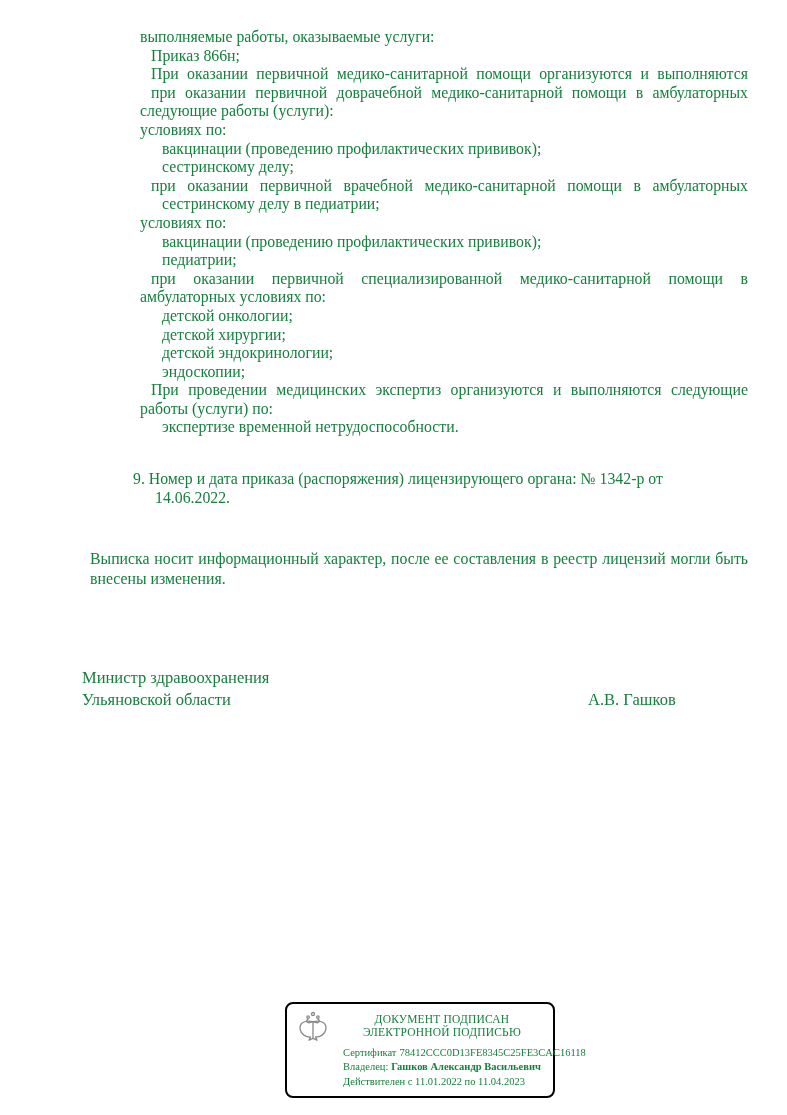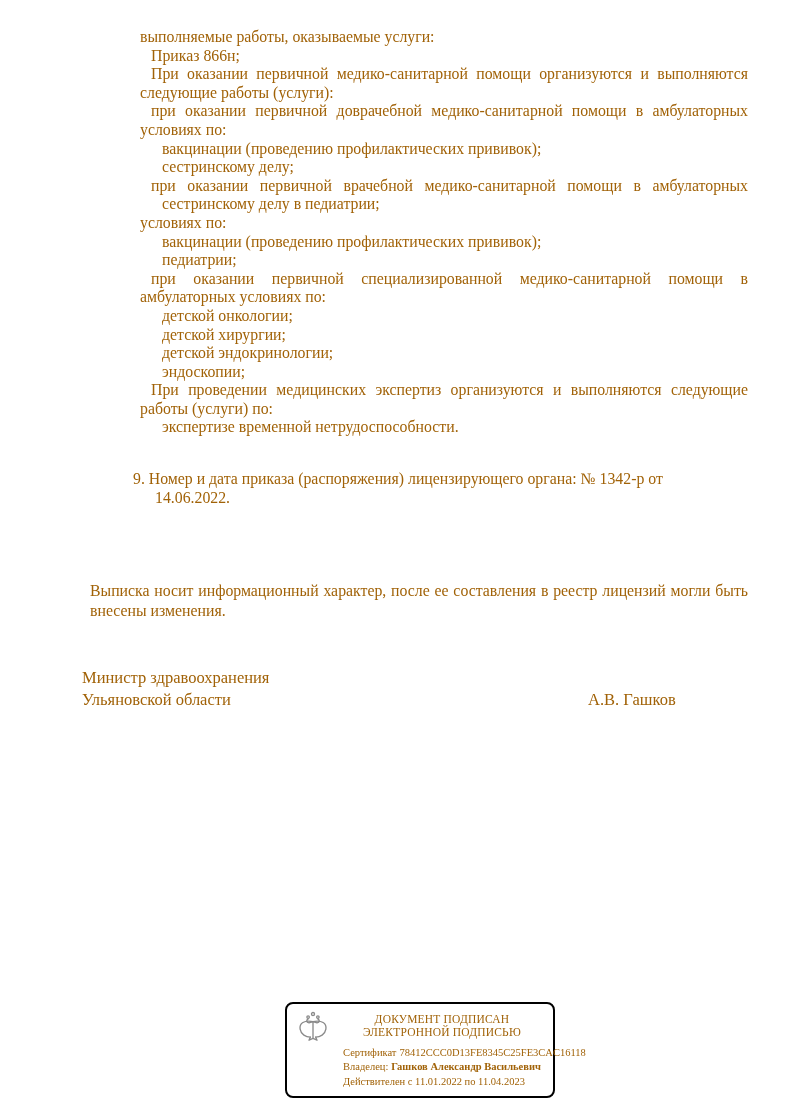--- a/index.html
+++ b/index.html
@@ -1,28 +1,28 @@
 <!DOCTYPE html>
 <html><head>
 <meta charset="utf-8">
 <style>
   * { margin:0; padding:0; box-sizing:border-box; }
   html, body { background:#ffffff; }
   .page {
     position:relative; width:787px; height:1115px; background:#ffffff;
-    font-family:"Liberation Serif", serif; color:#a16207; overflow:hidden;
+    font-family:"Liberation Serif", serif; color:#15803d; overflow:hidden;
   }
   .body-text { position:absolute; left:140px; top:28px; width:608px; font-size:15.8px; line-height:18.6px; }
   .ln { white-space:nowrap; }
   .ind1 { padding-left:11px; }
   .ind2 { padding-left:22px; }
   .just { text-align:justify; text-align-last:justify; }
   .item9 { position:absolute; left:133px; top:469px; width:615px; font-size:15.8px; line-height:19px; }
   .item9 .cont { padding-left:22px; }
-  .note { position:absolute; left:90px; top:549px; width:658px; font-size:15.8px; line-height:19.6px;margin-top:32px; }
+  .note { position:absolute; left:90px; top:549px; width:658px; font-size:15.8px; line-height:19.6px; }
   .signature { position:absolute; left:82px; top:627px; width:650px; font-size:16.5px; line-height:22px;margin-top:40px; }
   .sig-name { position:absolute; left:506px; top:22px; white-space:nowrap; }
   .stamp {
     position:absolute; left:285px; top:1002px; width:270px; height:96px;
     border:2px solid #000; border-radius:8px; background:#fff; padding:5px 2px 4px 8px;
   }
   .stamp-head { display:flex; align-items:center; gap:6px; padding:1px 2px 4px 2px; }
   .eagle { flex:0 0 auto; width:32px; height:32px; }
   .stamp-titles { flex:1; text-align:center; font-size:11.5px; line-height:13.5px; letter-spacing:0.2px; }
   .stamp-details { font-size:10.5px; line-height:14.3px; padding-left:2px; white-space:nowrap;margin-left:46px; }
@@ -31,22 +31,22 @@
 </style>
 </head>
 <body>
 
 <div class="page">
 
   <div class="body-text">
     <div class="ln">выполняемые работы, оказываемые услуги:</div>
     <div class="ln ind1">Приказ 866н;</div>
     <div class="ln ind1 just">При оказании первичной медико-санитарной помощи организуются и выполняются</div>
+    <div class="ln ind1 just">при оказании первичной доврачебной медико-санитарной помощи в амбулаторных</div>
     <div class="ln">следующие работы (услуги):</div>
-    <div class="ln ind1 just">при оказании первичной доврачебной медико-санитарной помощи в амбулаторных</div>
     <div class="ln">условиях по:</div>
     <div class="ln ind2">вакцинации (проведению профилактических прививок);</div>
     <div class="ln ind2">сестринскому делу;</div>
     <div class="ln ind1 just">при оказании первичной врачебной медико-санитарной помощи в амбулаторных</div>
     <div class="ln ind2">сестринскому делу в педиатрии;</div>
     <div class="ln">условиях по:</div>
     <div class="ln ind2">вакцинации (проведению профилактических прививок);</div>
     <div class="ln ind2">педиатрии;</div>
     <div class="ln ind1 just">при оказании первичной специализированной медико-санитарной помощи в</div>
     <div class="ln">амбулаторных условиях по:</div>

